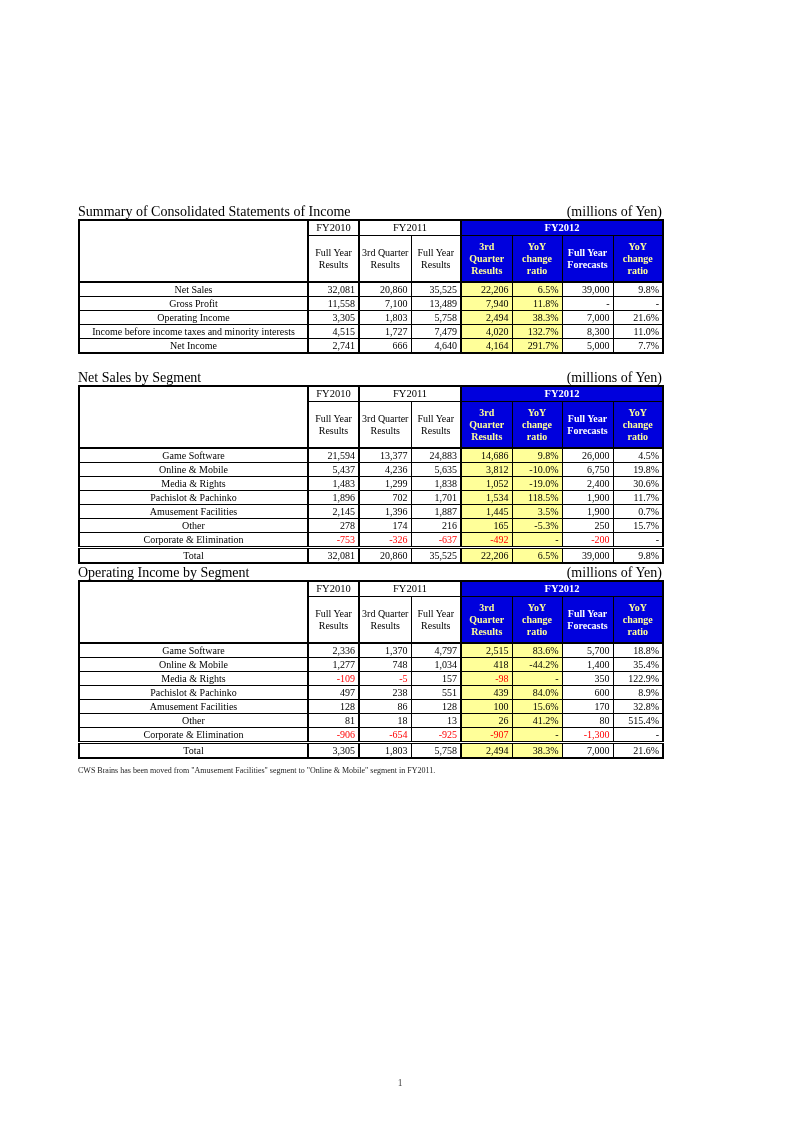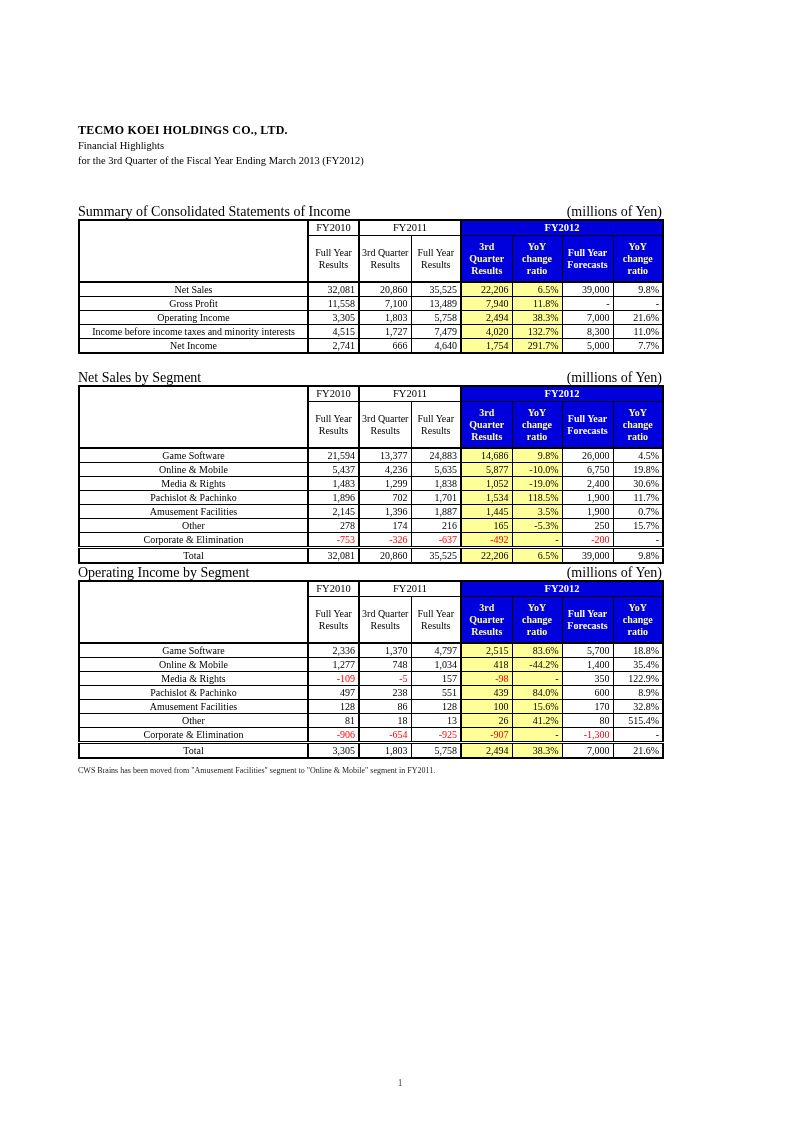--- a/index.html
+++ b/index.html
@@ -37,25 +37,20 @@
 
   .footnote { position:absolute; left:78px; top:766px; font-size:8px; color:#222; }
   .pagenum { position:absolute; left:0; top:1078px; width:800px;
              text-align:center; font-size:9.5px; color:#444; }
 </style>
 </head>
 <body>
 
 <div class="page">
 
-  <div class="doc-header">
-    <div class="company">TECMO KOEI HOLDINGS CO., LTD.</div>
-    <div class="subline">Financial Highlights</div>
-    <div class="subline">for the 3rd Quarter of the Fiscal Year Ending March 2013 (FY2012)</div>
-  </div>
 
   <section class="tsec sec1">
     <div class="trow">
       <span>Summary of Consolidated Statements of Income</span>
       <span>(millions of Yen)</span>
     </div>
     <table>
         <colgroup>
           <col style="width: 229px;">
           <col style="width: 51px;">
@@ -122,21 +117,21 @@
             <td class="num hl gsep">4,020</td>
             <td class="num hl">132.7%</td>
             <td class="num">8,300</td>
             <td class="num">11.0%</td>
           </tr>
           <tr>
             <td class="label">Net Income</td>
             <td class="num gsep">2,741</td>
             <td class="num gsep">666</td>
             <td class="num">4,640</td>
-            <td class="num hl gsep">1,754</td>
+            <td class="num hl gsep">4,164</td>
             <td class="num hl">291.7%</td>
             <td class="num">5,000</td>
             <td class="num">7.7%</td>
           </tr>
         </tbody>
       </table>
   </section>
 
   <section class="tsec sec2">
     <div class="trow">
@@ -180,21 +175,21 @@
             <td class="num hl gsep">14,686</td>
             <td class="num hl">9.8%</td>
             <td class="num">26,000</td>
             <td class="num">4.5%</td>
           </tr>
           <tr>
             <td class="label">Online &amp; Mobile</td>
             <td class="num gsep">5,437</td>
             <td class="num gsep">4,236</td>
             <td class="num">5,635</td>
-            <td class="num hl gsep">5,877</td>
+            <td class="num hl gsep">3,812</td>
             <td class="num hl">-10.0%</td>
             <td class="num">6,750</td>
             <td class="num">19.8%</td>
           </tr>
           <tr>
             <td class="label">Media &amp; Rights</td>
             <td class="num gsep">1,483</td>
             <td class="num gsep">1,299</td>
             <td class="num">1,838</td>
             <td class="num hl gsep">1,052</td>

